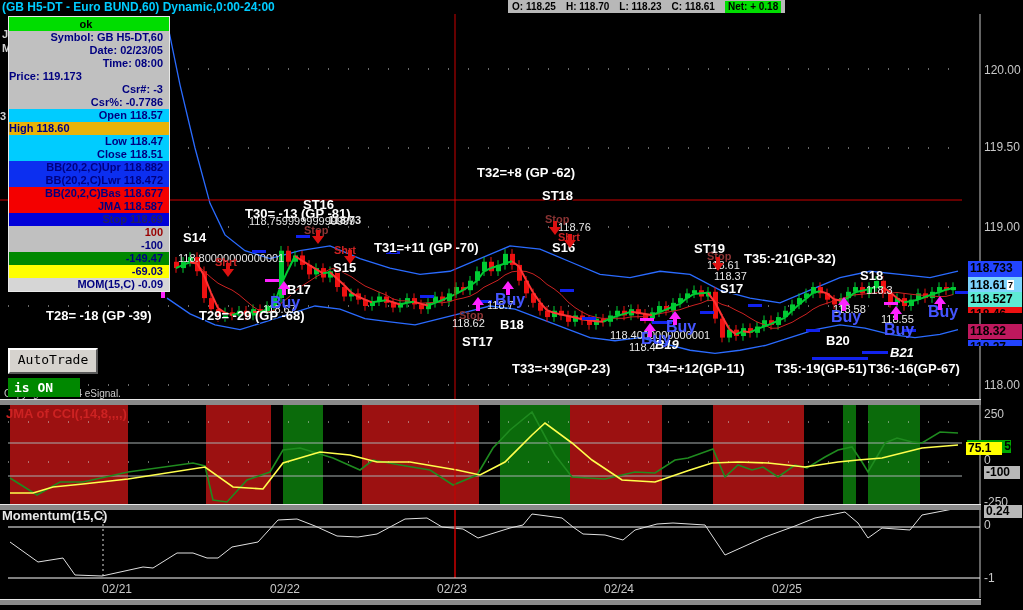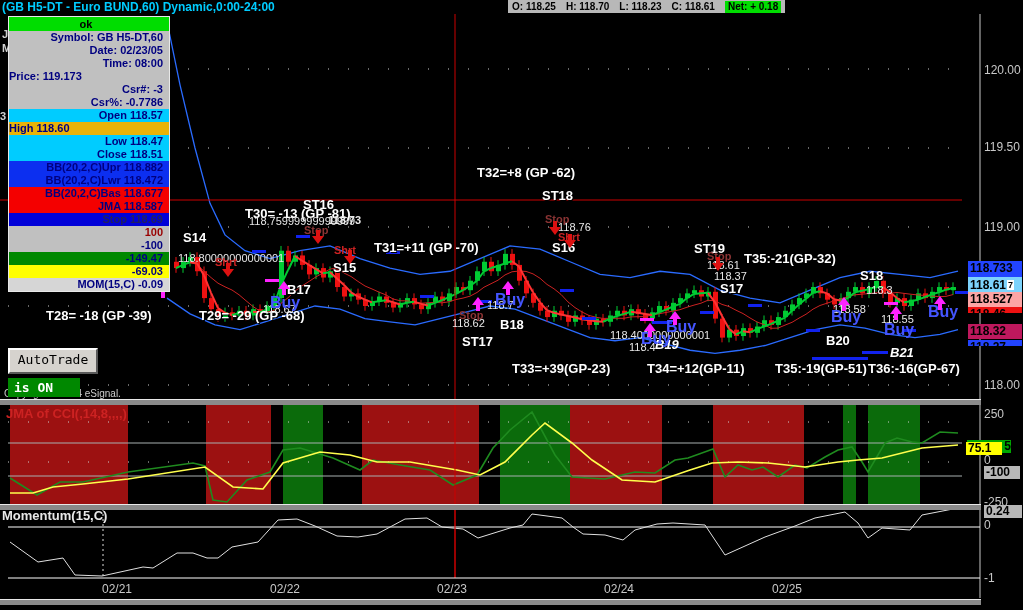--- a/index.html
+++ b/index.html
@@ -471,21 +471,21 @@
 
 <div class="stray" style="left: 2px; top: 28px;">J</div>
 <div class="stray" style="left: 2px; top: 42px;">M</div>
 <div class="stray" style="left: 0px; top: 110px;">3</div>
 <div class="axlab" style="top: 63px;">120.00</div>
 <div class="axlab" style="top: 140px;">119.50</div>
 <div class="axlab" style="top: 220px;">119.00</div>
 <div class="axlab" style="top: 378px;">118.00</div>
 <div class="pbadge" style="top: 261px; height: 28px; line-height: 14px; background: rgb(34, 68, 255);">118.733</div>
 <div class="pbadge" style="top: 277px; height: 15px; line-height: 16px; background: #7dd3fc;">118.61<span style="background: rgb(255, 255, 255); color: rgb(0, 0, 0); font-size: 9px; padding: 0px 1px; margin-left: 1px; vertical-align: top;">7</span></div>
-<div class="pbadge" style="top: 292px; height: 15px; line-height: 14px; background: #fca5a5;">118.527</div>
+<div class="pbadge" style="top: 292px; height: 15px; line-height: 14px; background: #5eead4;">118.527</div>
 <div class="pbadge" style="top: 307px; height: 6px; line-height: 14px; background: rgb(238, 17, 17);">118.46</div>
 <div class="pbadge" style="top: 324px; height: 15px; line-height: 14px; background: #be185d;">118.32</div>
 <div class="pbadge" style="top: 340px; height: 6px; line-height: 14px; background: rgb(34, 68, 255);">118.27</div>
 <div class="axlab" style="top: 407px;">250</div>
 <div class="axlab" style="top: 453px;">0</div>
 <div class="axlab" style="top: 495px;">-250</div>
 <div class="axlab" style="top: 518px;">0</div>
 <div class="axlab" style="top: 571px;">-1</div>
 <div class="pbadge" style="left: 967px; top: 440px; width: 42px; background: rgb(0, 168, 0); text-align: right; height: 13px; line-height: 13px;">5</div>
 <div class="pbadge" style="left: 966px; top: 442px; width: 34px; background: rgb(255, 255, 0); text-align: left; height: 13px; line-height: 13px;">75.1</div>

